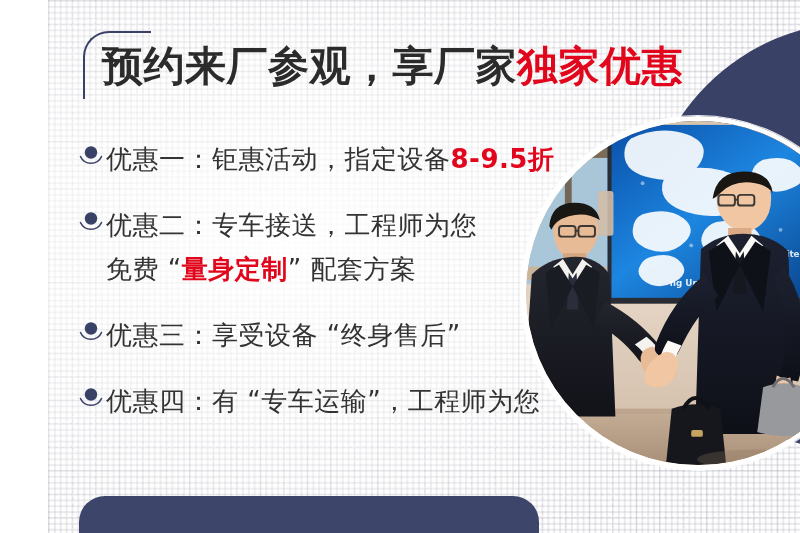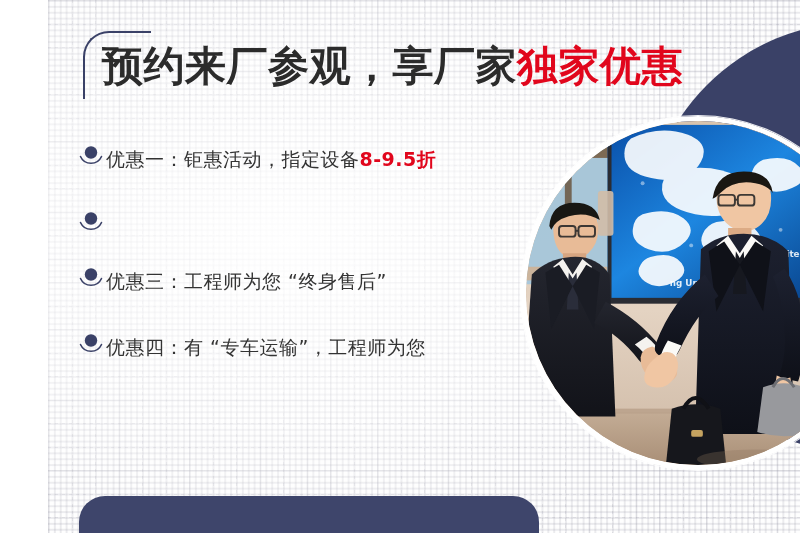--- a/index.html
+++ b/index.html
@@ -134,21 +134,21 @@
   }
   .bullet-icon {
     position: relative;
     width: 30px;
     min-width: 30px;
     height: 30px;
     margin-top: 4px;
   }
   .bullet-icon svg { display: block; }
   .bullet-text {
-    font-size: 19px;
+    font-size: 26px;
     color: #333333;
     line-height: 44px;
     letter-spacing: 0.5px;
     white-space: nowrap;
   }
   .bullet-text .hl {
     color: #e1061c;
     font-weight: bold;
   }
   .bullet-line { display: block; }
@@ -206,31 +206,35 @@
       </span>
     </div>
 
     <div class="bullet-row">
       <span class="bullet-icon">
         <svg width="30" height="30" viewBox="0 0 30 30">
           <circle cx="15" cy="11.5" r="6.2" fill="#3a4167"></circle>
           <path d="M4.5 15.5 A 11.5 11.5 0 0 0 25.5 15.5" fill="none" stroke="#3a4167" stroke-width="1.6" stroke-linecap="round"></path>
         </svg>
       </span>
+      <span class="bullet-text">
+        <span class="bullet-line"><span>优惠二：专车接送，工程师为您</span></span>
+        <span class="bullet-line"><span>免费 “</span><span class="hl">量身定制</span><span>” 配套方案</span></span>
+      </span>
     </div>
 
     <div class="bullet-row">
       <span class="bullet-icon">
         <svg width="30" height="30" viewBox="0 0 30 30">
           <circle cx="15" cy="11.5" r="6.2" fill="#3a4167"></circle>
           <path d="M4.5 15.5 A 11.5 11.5 0 0 0 25.5 15.5" fill="none" stroke="#3a4167" stroke-width="1.6" stroke-linecap="round"></path>
         </svg>
       </span>
       <span class="bullet-text">
-        <span class="bullet-line"><span>优惠三：工程师为您 “终身售后”</span></span>
+        <span class="bullet-line"><span>优惠三：享受设备 “终身售后”</span></span>
       </span>
     </div>
 
     <div class="bullet-row">
       <span class="bullet-icon">
         <svg width="30" height="30" viewBox="0 0 30 30">
           <circle cx="15" cy="11.5" r="6.2" fill="#3a4167"></circle>
           <path d="M4.5 15.5 A 11.5 11.5 0 0 0 25.5 15.5" fill="none" stroke="#3a4167" stroke-width="1.6" stroke-linecap="round"></path>
         </svg>
       </span>

